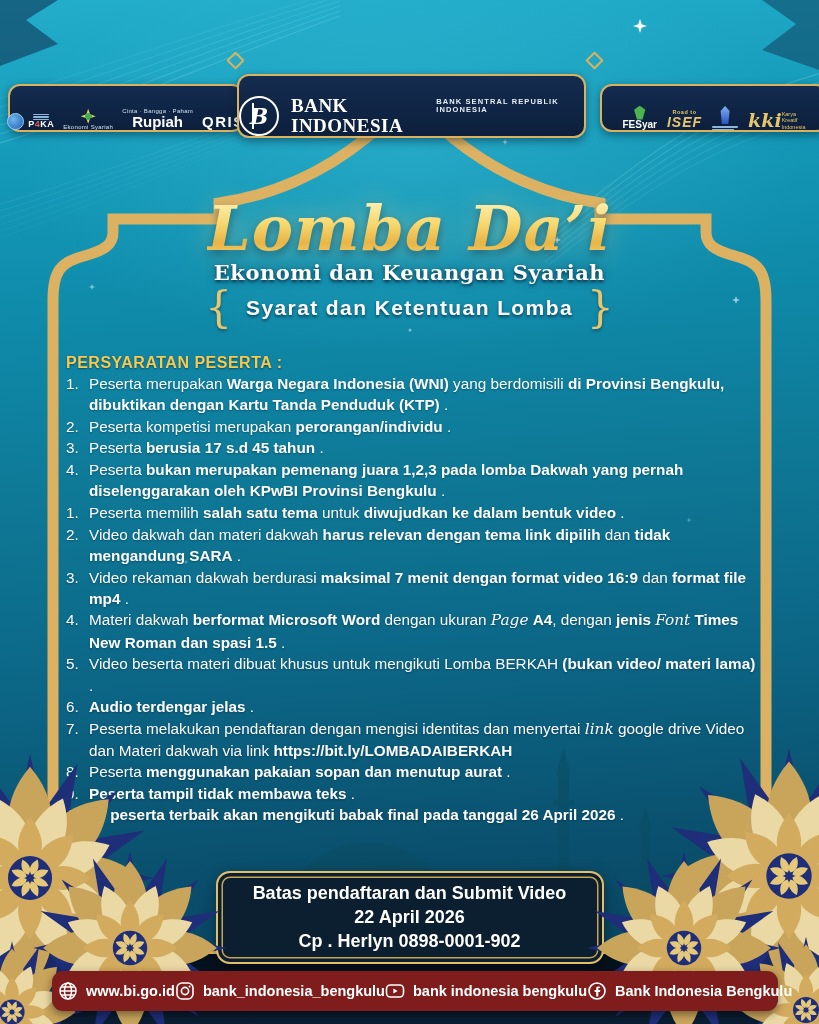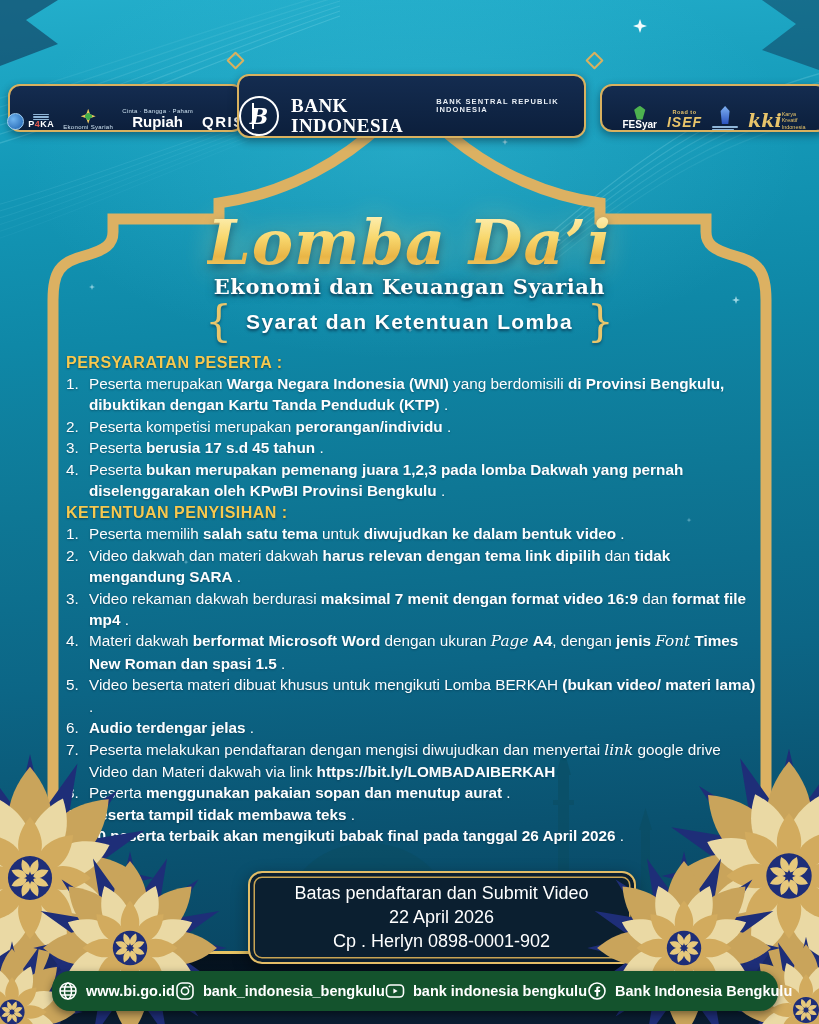--- a/index.html
+++ b/index.html
@@ -61,21 +61,21 @@
   .isef-pre{font-size:5.5px;color:#e8c46a;font-weight:bold;letter-spacing:.5px;}
   .isef{font-size:14px;font-weight:bold;font-style:italic;color:#e8c46a;letter-spacing:1px;}
   .flame{width:16px;height:18px;background:linear-gradient(180deg,#7fb1f2,#2b54c0);
     clip-path:polygon(50% 0,78% 28%,70% 100%,30% 100%,22% 28%);}
   .kki-row{display:flex;align-items:center;}
   .kki{font-family:"DejaVu Serif",serif;font-style:italic;font-weight:bold;font-size:19px;color:#e8c46a;line-height:1;}
   .kki-side{display:flex;flex-direction:column;line-height:1.1;}
   .kki-side span{font-size:5.5px;color:#e8c46a;}
 
   
-  .title-wrap{position:absolute;left:0;right:0;top:212px;text-align:center;z-index:4;}
+  .title-wrap{position:absolute;left:0;right:0;top:198px;text-align:center;z-index:4;}
   .main-title{
     font-family:"DejaVu Serif",serif;font-weight:bold;font-style:italic;
     font-size:62px;line-height:1;display:inline-block;
     background:linear-gradient(180deg,#fdf0b4 4%,#f8d76d 42%,#e9b546 72%,#f5d172 100%);
     -webkit-background-clip:text;background-clip:text;color:transparent;
     filter:drop-shadow(0 4px 5px rgba(10,55,80,.55)) drop-shadow(0 0 14px rgba(255,228,140,.35));
     letter-spacing:1px;}
   .subtitle{font-family:"DejaVu Serif",serif;font-weight:bold;font-size:21px;color:#ffffff;
     text-shadow:0 2px 3px rgba(8,42,66,.85),0 0 10px rgba(8,42,66,.5);letter-spacing:.5px;}
   .section-row{margin-top:8px;display:flex;align-items:center;justify-content:center;gap:14px;}
@@ -93,25 +93,25 @@
   .li{display:flex;font-size:15.3px;line-height:21.4px;}
   .num{flex:0 0 auto;min-width:23px;}
   .li-text{flex:1;}
   .li .b{font-weight:bold;}
   .li .it{font-family:"DejaVu Serif",serif;font-style:italic;}
 
   
   .deadline{position:absolute;left:50%;transform:translateX(-50%);top:871px;width:372px;z-index:4;
     background:#0b1f30;border:2px solid #e3bd67;border-radius:14px;
     box-shadow:inset 0 0 0 3.5px #0b1f30, inset 0 0 0 5px #c9a453, 0 5px 16px rgba(0,0,0,.4);
-    text-align:center;color:#fff;font-weight:normal;font-size:18px;line-height:24px;padding:8px 6px 9px;margin-left:32px;}
+    text-align:center;color:#fff;font-weight:bold;font-size:18px;line-height:24px;padding:8px 6px 9px;}
 
   
   .footer{position:absolute;left:52px;top:971px;width:714px;height:40px;z-index:6;
-    background:#14532d;border-radius:18px;display:flex;align-items:center;justify-content:space-evenly;
+    background:#7f1d1d;border-radius:11px;display:flex;align-items:center;justify-content:space-evenly;
     color:#fff;font-weight:bold;font-size:14.5px;box-shadow:0 3px 9px rgba(0,0,0,.45);padding:0 6px;}
   .fgroup{display:flex;align-items:center;gap:8px;white-space:nowrap;}
   .ficon{width:20px;height:20px;flex:0 0 auto;display:block;}
 </style>
 </head>
 <body>
 
 <svg id="bg-decor" class="layer" viewBox="0 0 819 1024">
     <path d="M-30 152 C 90 118, 210 62, 340 16" stroke="#9fe6f2" stroke-width="1.3" fill="none" opacity="0.220"></path>
     <path d="M850 66 C 730 92, 645 152, 545 238" stroke="#9fe6f2" stroke-width="1.3" fill="none" opacity="0.220"></path>
@@ -252,21 +252,20 @@
       </div>
       <div class="li">
         <span class="num">3.</span>
         <span class="li-text"><span>Peserta </span><span class="b">berusia 17 s.d 45 tahun</span><span> .</span></span>
       </div>
       <div class="li">
         <span class="num">4.</span>
         <span class="li-text"><span>Peserta </span><span class="b">bukan merupakan pemenang juara 1,2,3 pada lomba Dakwah yang pernah diselenggarakan oleh KPwBI Provinsi Bengkulu</span><span> .</span></span>
       </div>
     </div>
-  <div class="sec-h">KETENTUAN PENYISIHAN :</div>
   <div class="list">
       <div class="li">
         <span class="num">1.</span>
         <span class="li-text"><span>Peserta memilih </span><span class="b">salah satu tema</span><span> untuk </span><span class="b">diwujudkan ke dalam bentuk video</span><span> .</span></span>
       </div>
       <div class="li">
         <span class="num">2.</span>
         <span class="li-text"><span>Video dakwah dan materi dakwah </span><span class="b">harus relevan dengan tema link dipilih</span><span> dan </span><span class="b">tidak mengandung SARA</span><span> .</span></span>
       </div>
       <div class="li">
@@ -280,21 +279,21 @@
       <div class="li">
         <span class="num">5.</span>
         <span class="li-text"><span>Video beserta materi dibuat khusus untuk mengikuti Lomba BERKAH </span><span class="b">(bukan video/ materi lama)</span><span> .</span></span>
       </div>
       <div class="li">
         <span class="num">6.</span>
         <span class="li-text"><span class="b">Audio terdengar jelas</span><span> .</span></span>
       </div>
       <div class="li">
         <span class="num">7.</span>
-        <span class="li-text"><span>Peserta melakukan pendaftaran dengan mengisi diwujudkan dan menyertai </span><span class="it">link</span><span> google drive Video dan Materi dakwah via link </span><span class="b">https://bit.ly/LOMBADAIBERKAH</span></span>
+        <span class="li-text"><span>Peserta melakukan pendaftaran dengan mengisi identitas dan menyertai </span><span class="it">link</span><span> google drive Video dan Materi dakwah via link </span><span class="b">https://bit.ly/LOMBADAIBERKAH</span></span>
       </div>
       <div class="li">
         <span class="num">8.</span>
         <span class="li-text"><span>Peserta </span><span class="b">menggunakan pakaian sopan dan menutup aurat</span><span> .</span></span>
       </div>
       <div class="li">
         <span class="num">9.</span>
         <span class="li-text"><span class="b">Peserta tampil tidak membawa teks</span><span> .</span></span>
       </div>
       <div class="li">

